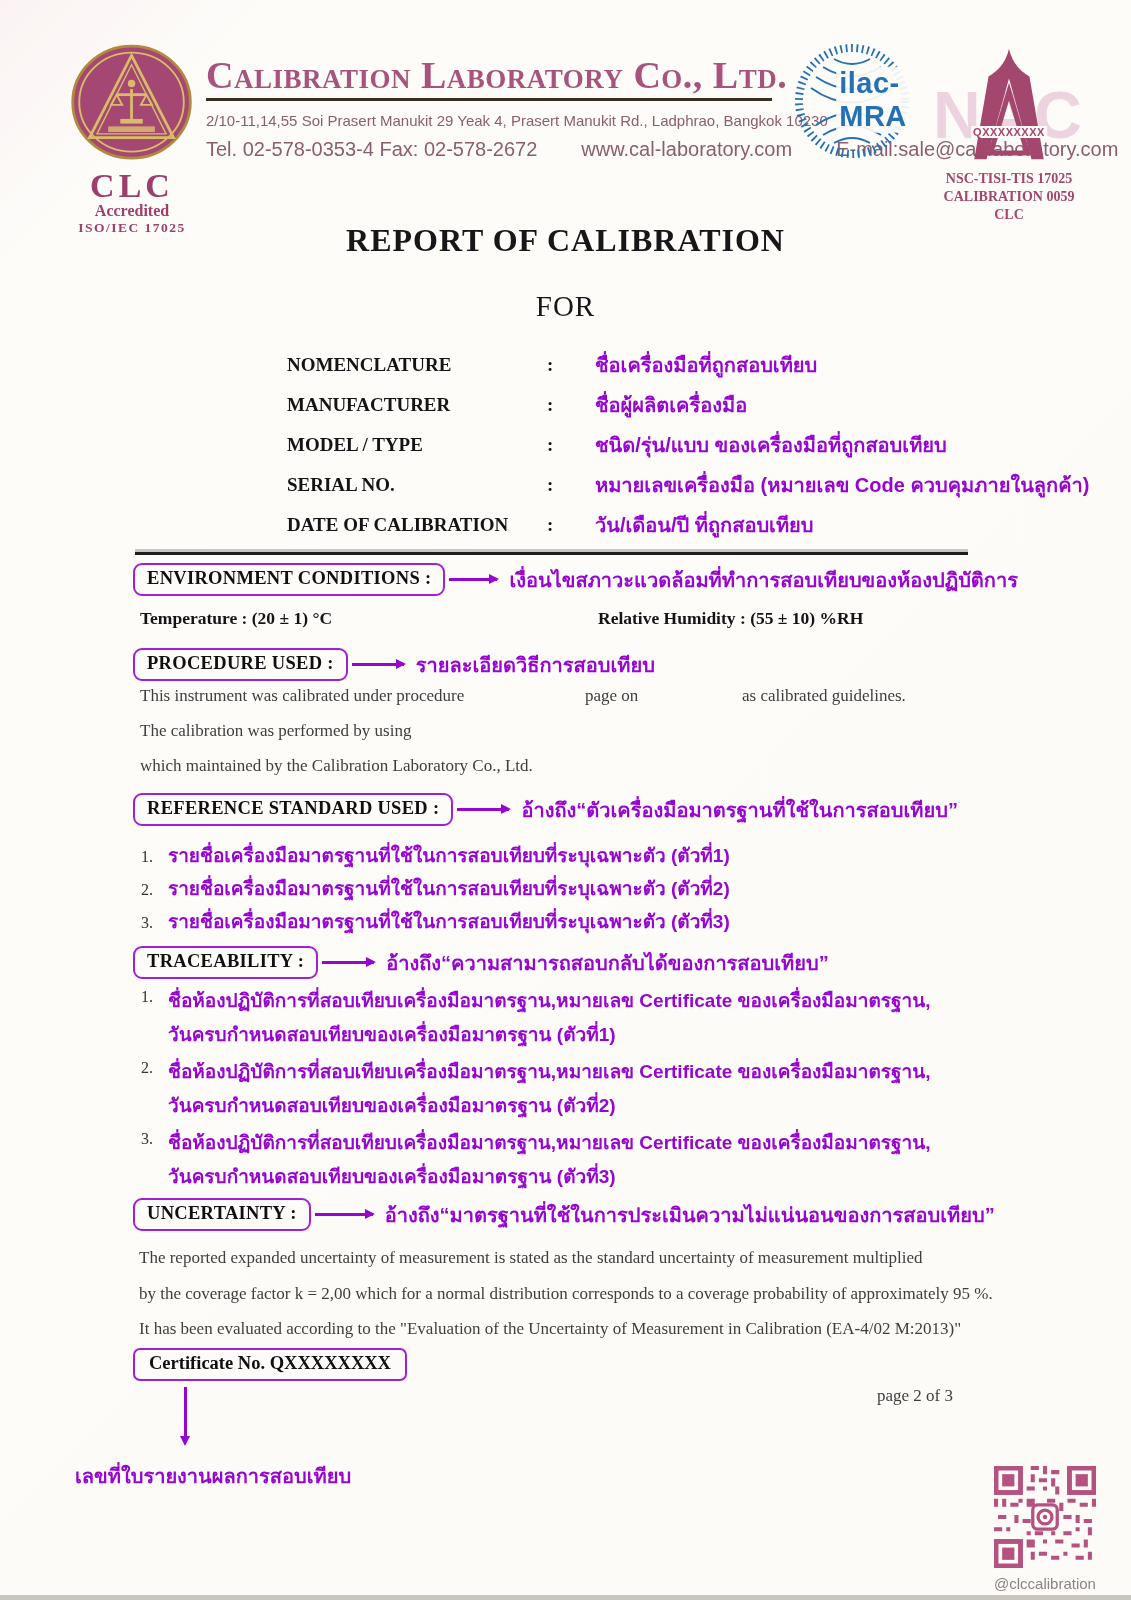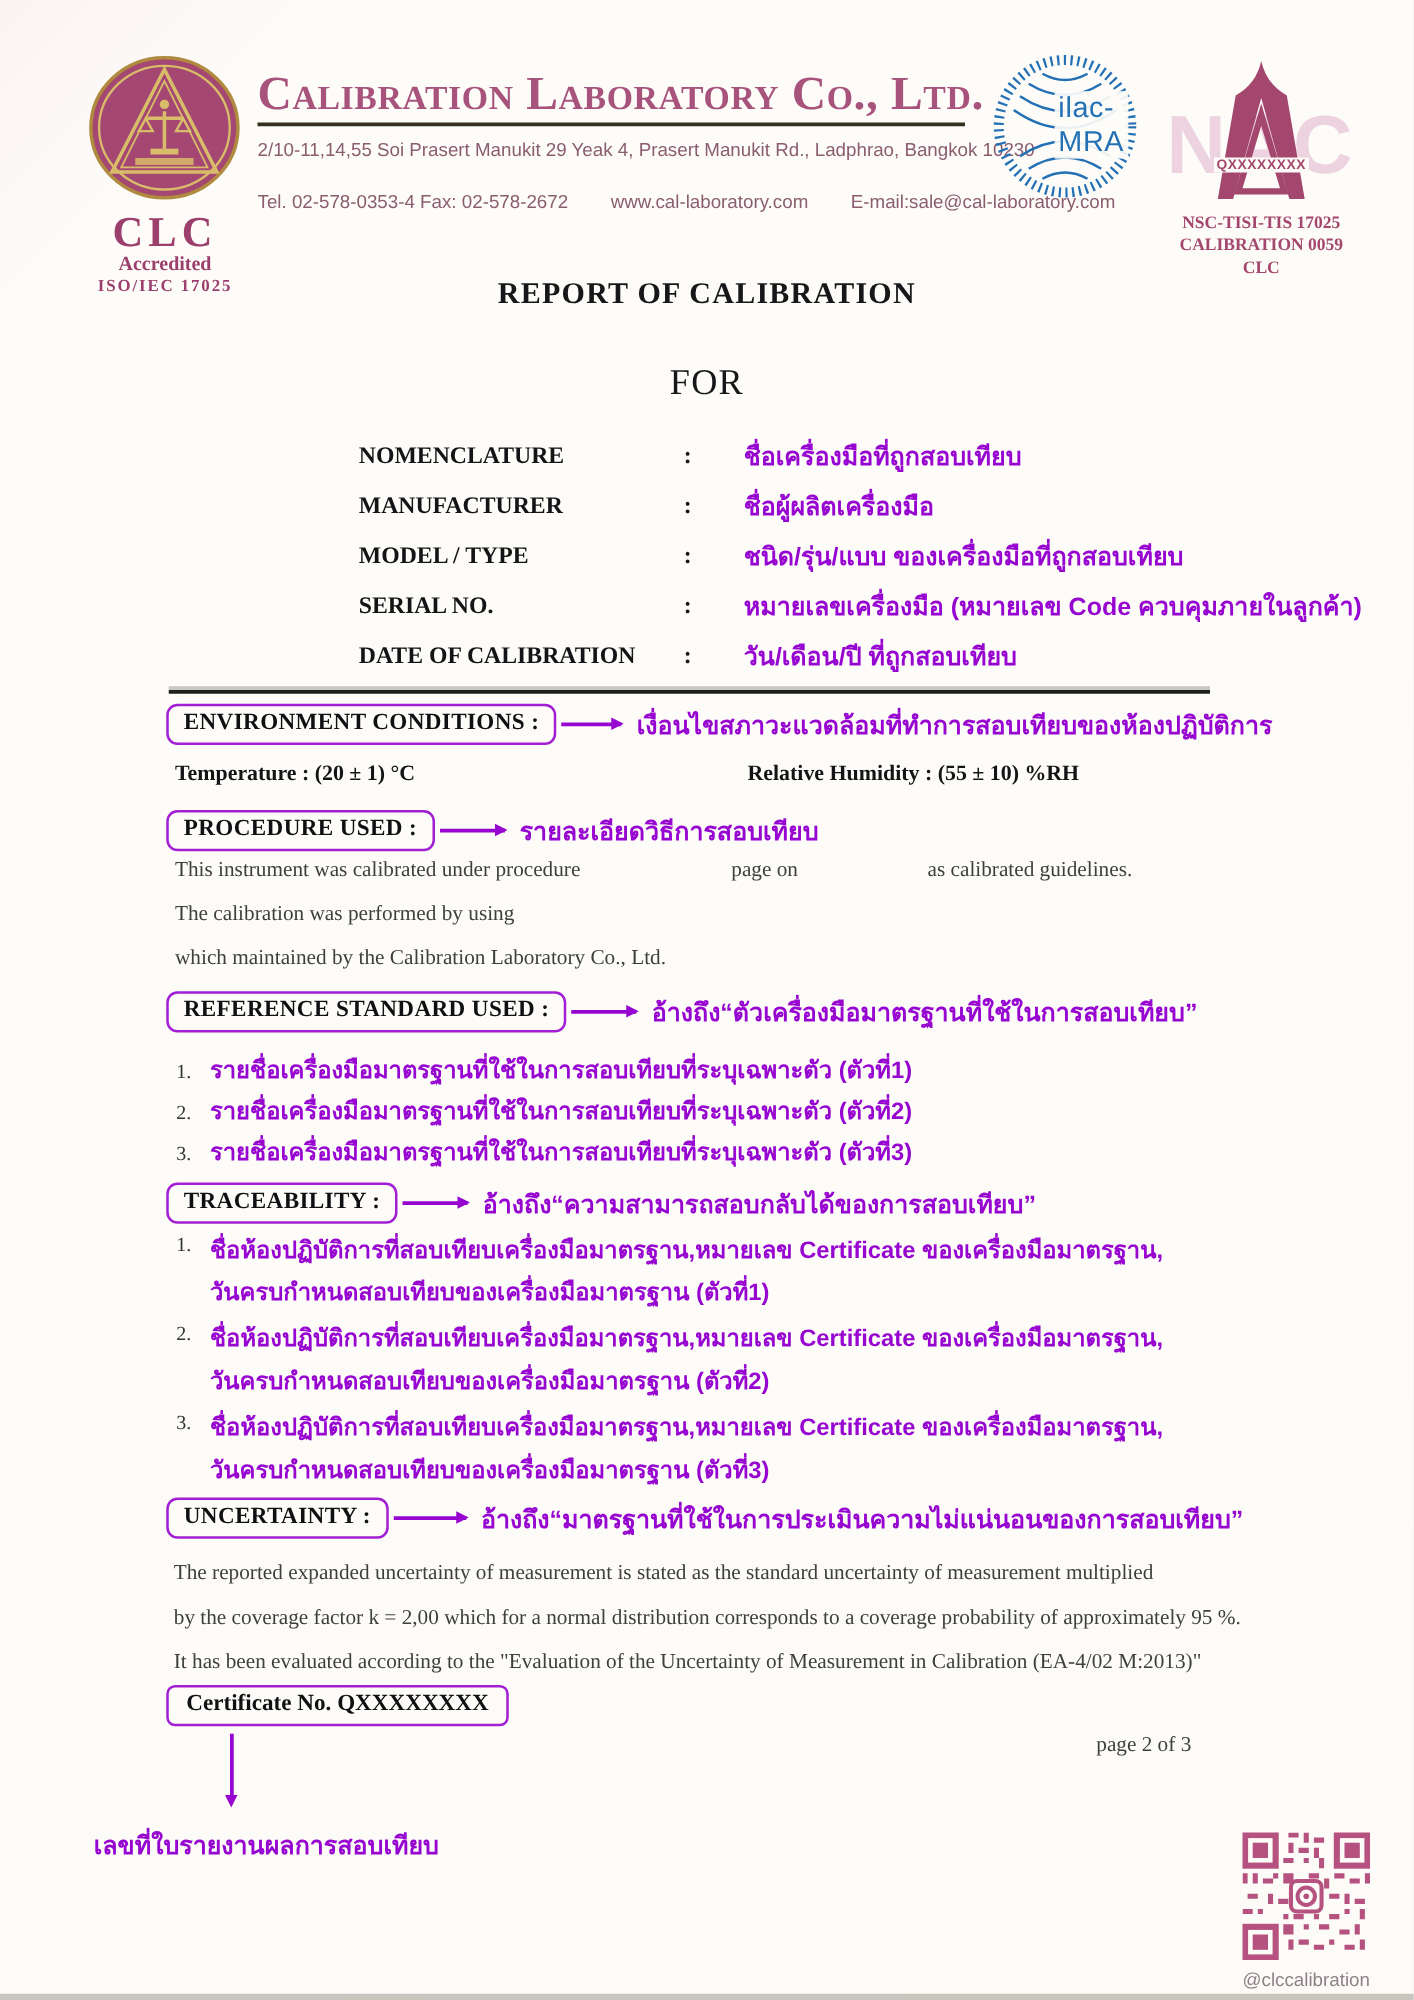--- a/index.html
+++ b/index.html
@@ -22,40 +22,40 @@
   .clc-abbrev{font-family:"Liberation Serif",serif;font-weight:700;font-size:34px;line-height:32px;
               color:var(--maroon);letter-spacing:4px;margin-top:2px;}
   .clc-accredited{font-family:"Liberation Serif",serif;font-weight:700;font-size:16px;color:var(--maroon);}
   .clc-iso{font-family:"Liberation Serif",serif;font-weight:700;font-size:13.5px;color:var(--maroon);letter-spacing:1.5px;}
 
   .company{position:absolute;left:206px;top:54px;width:580px;}
   .company-name{font-family:"Liberation Serif",serif;font-weight:700;font-variant:small-caps;
                 font-size:38px;line-height:42px;color:var(--brand);letter-spacing:.5px;white-space:nowrap;}
   .company-rule{width:566px;height:3px;background:#35301f;margin-top:2px;}
   .company-address{margin-top:11px;font-size:15px;color:#8a5d70;white-space:nowrap;}
-  .company-contact{margin-top:24px;font-size:15px;color:#8a5d70;display:flex;gap:34px;white-space:nowrap;}
+  .company-contact{margin-top:9px;font-size:20px;color:#8a5d70;display:flex;gap:44px;white-space:nowrap;}
 
   .ilac{position:absolute;left:792px;top:40px;width:120px;height:122px;}
   .ilac-label{position:absolute;left:50%;top:50%;transform:translate(-50%,-52%);
-              font-weight:400;font-size:23px;color:var(--blue);background:rgba(253,252,248,.92);
+              font-weight:700;font-size:29px;color:var(--blue);background:rgba(253,252,248,.92);
               padding:0 3px;letter-spacing:.5px;margin-left:21px;}
 
   .nac{position:absolute;left:906px;top:44px;width:206px;text-align:center;}
   .nac-art{position:relative;height:126px;}
   .nac-letters{position:absolute;top:38px;left:0;width:100%;font-weight:800;font-size:66px;line-height:66px;
                color:#edd3df;letter-spacing:3px;}
   .nac-spire{position:absolute;left:50%;transform:translateX(-50%);top:0;}
   .nac-thailand{position:absolute;top:82px;left:50%;transform:translateX(-50%);
                 font-size:11px;font-weight:700;color:var(--nac);background:#fcfbf7;
                 padding:0 2px;letter-spacing:.5px;}
   .nac-line{font-family:"Liberation Serif",serif;font-weight:700;font-size:14px;line-height:18px;color:var(--nac);}
 
   
   .report-title{position:absolute;top:222px;left:0;width:100%;text-align:center;
-                font-family:"Liberation Serif",serif;font-weight:700;font-size:24px;
+                font-family:"Liberation Serif",serif;font-weight:700;font-size:32px;
                 letter-spacing:1px;color:#17171a;}
   .report-subtitle{position:absolute;top:290px;left:0;width:100%;text-align:center;
                 font-family:"Liberation Serif",serif;font-weight:400;font-size:29px;
                 letter-spacing:1px;color:#17171a;}
 
   
   .fields{position:absolute;left:287px;top:345px;}
   .field-row{display:flex;align-items:center;height:40px;}
   .f-label{width:260px;font-family:"Liberation Serif",serif;font-weight:700;font-size:19px;color:var(--ink);}
   .f-colon{width:48px;font-family:"Liberation Serif",serif;font-weight:700;font-size:19px;color:var(--ink);}

